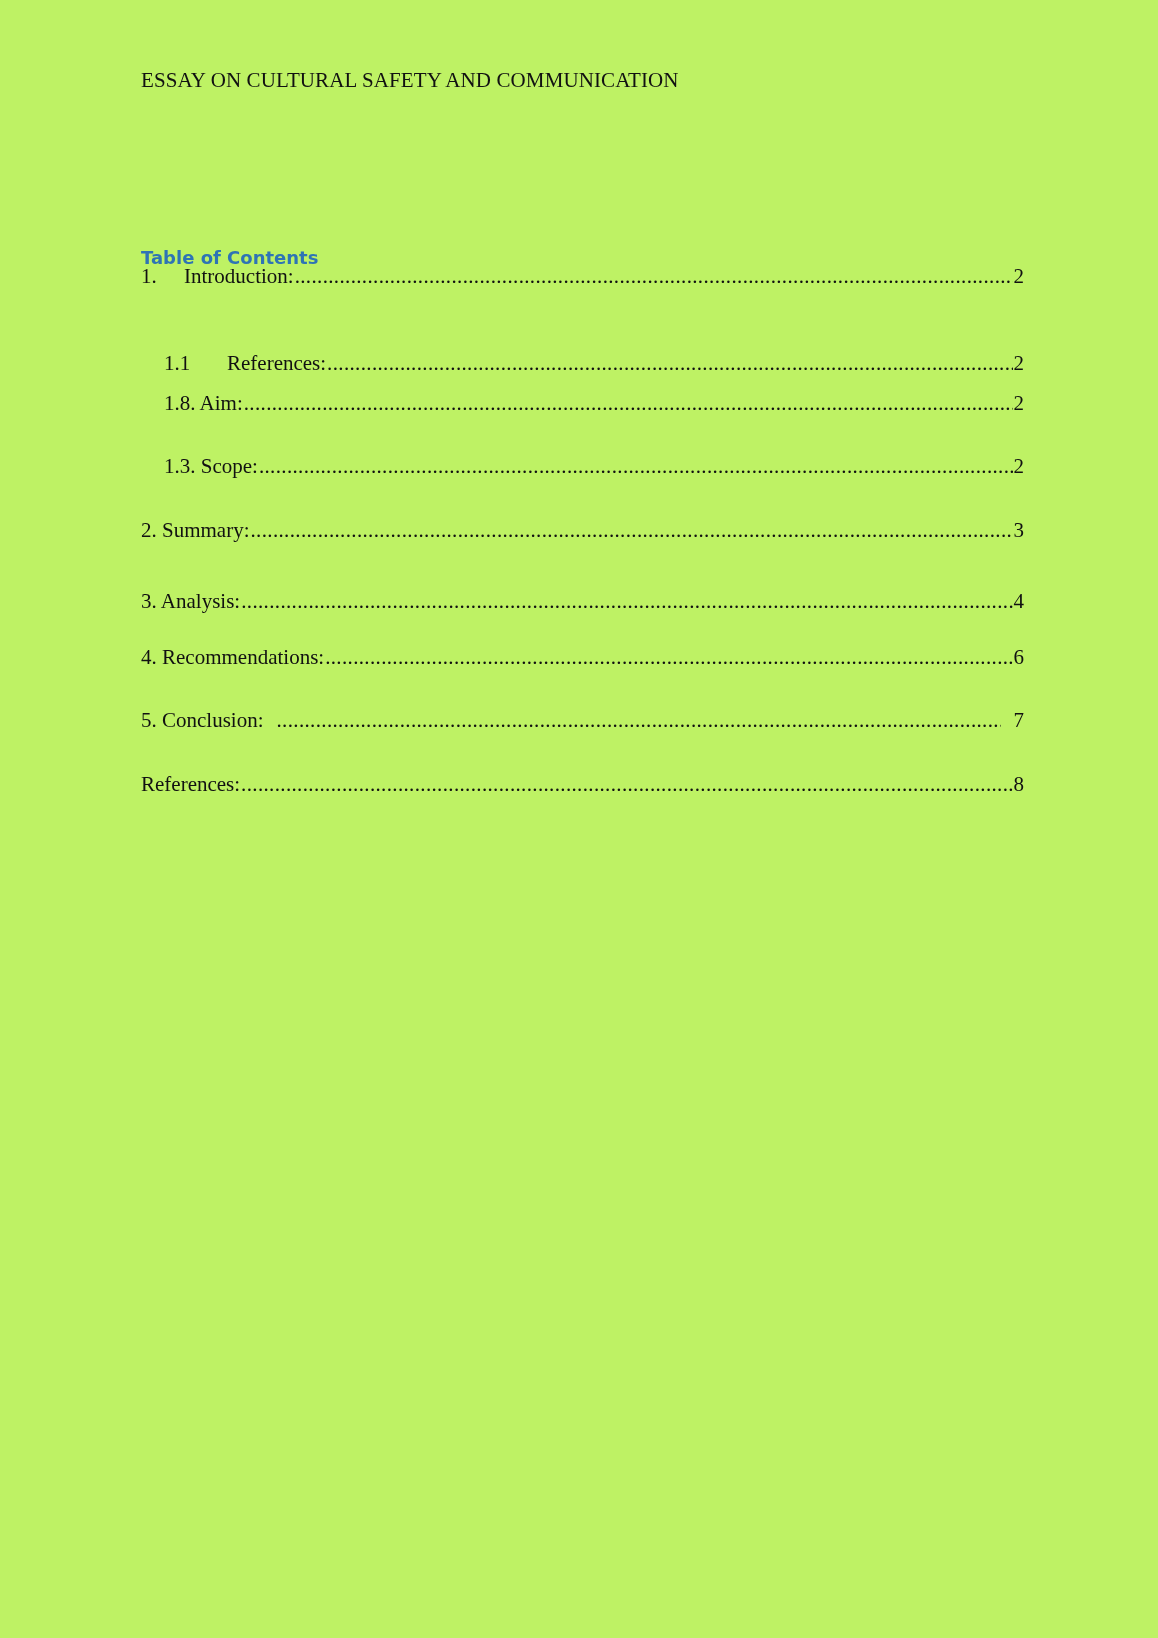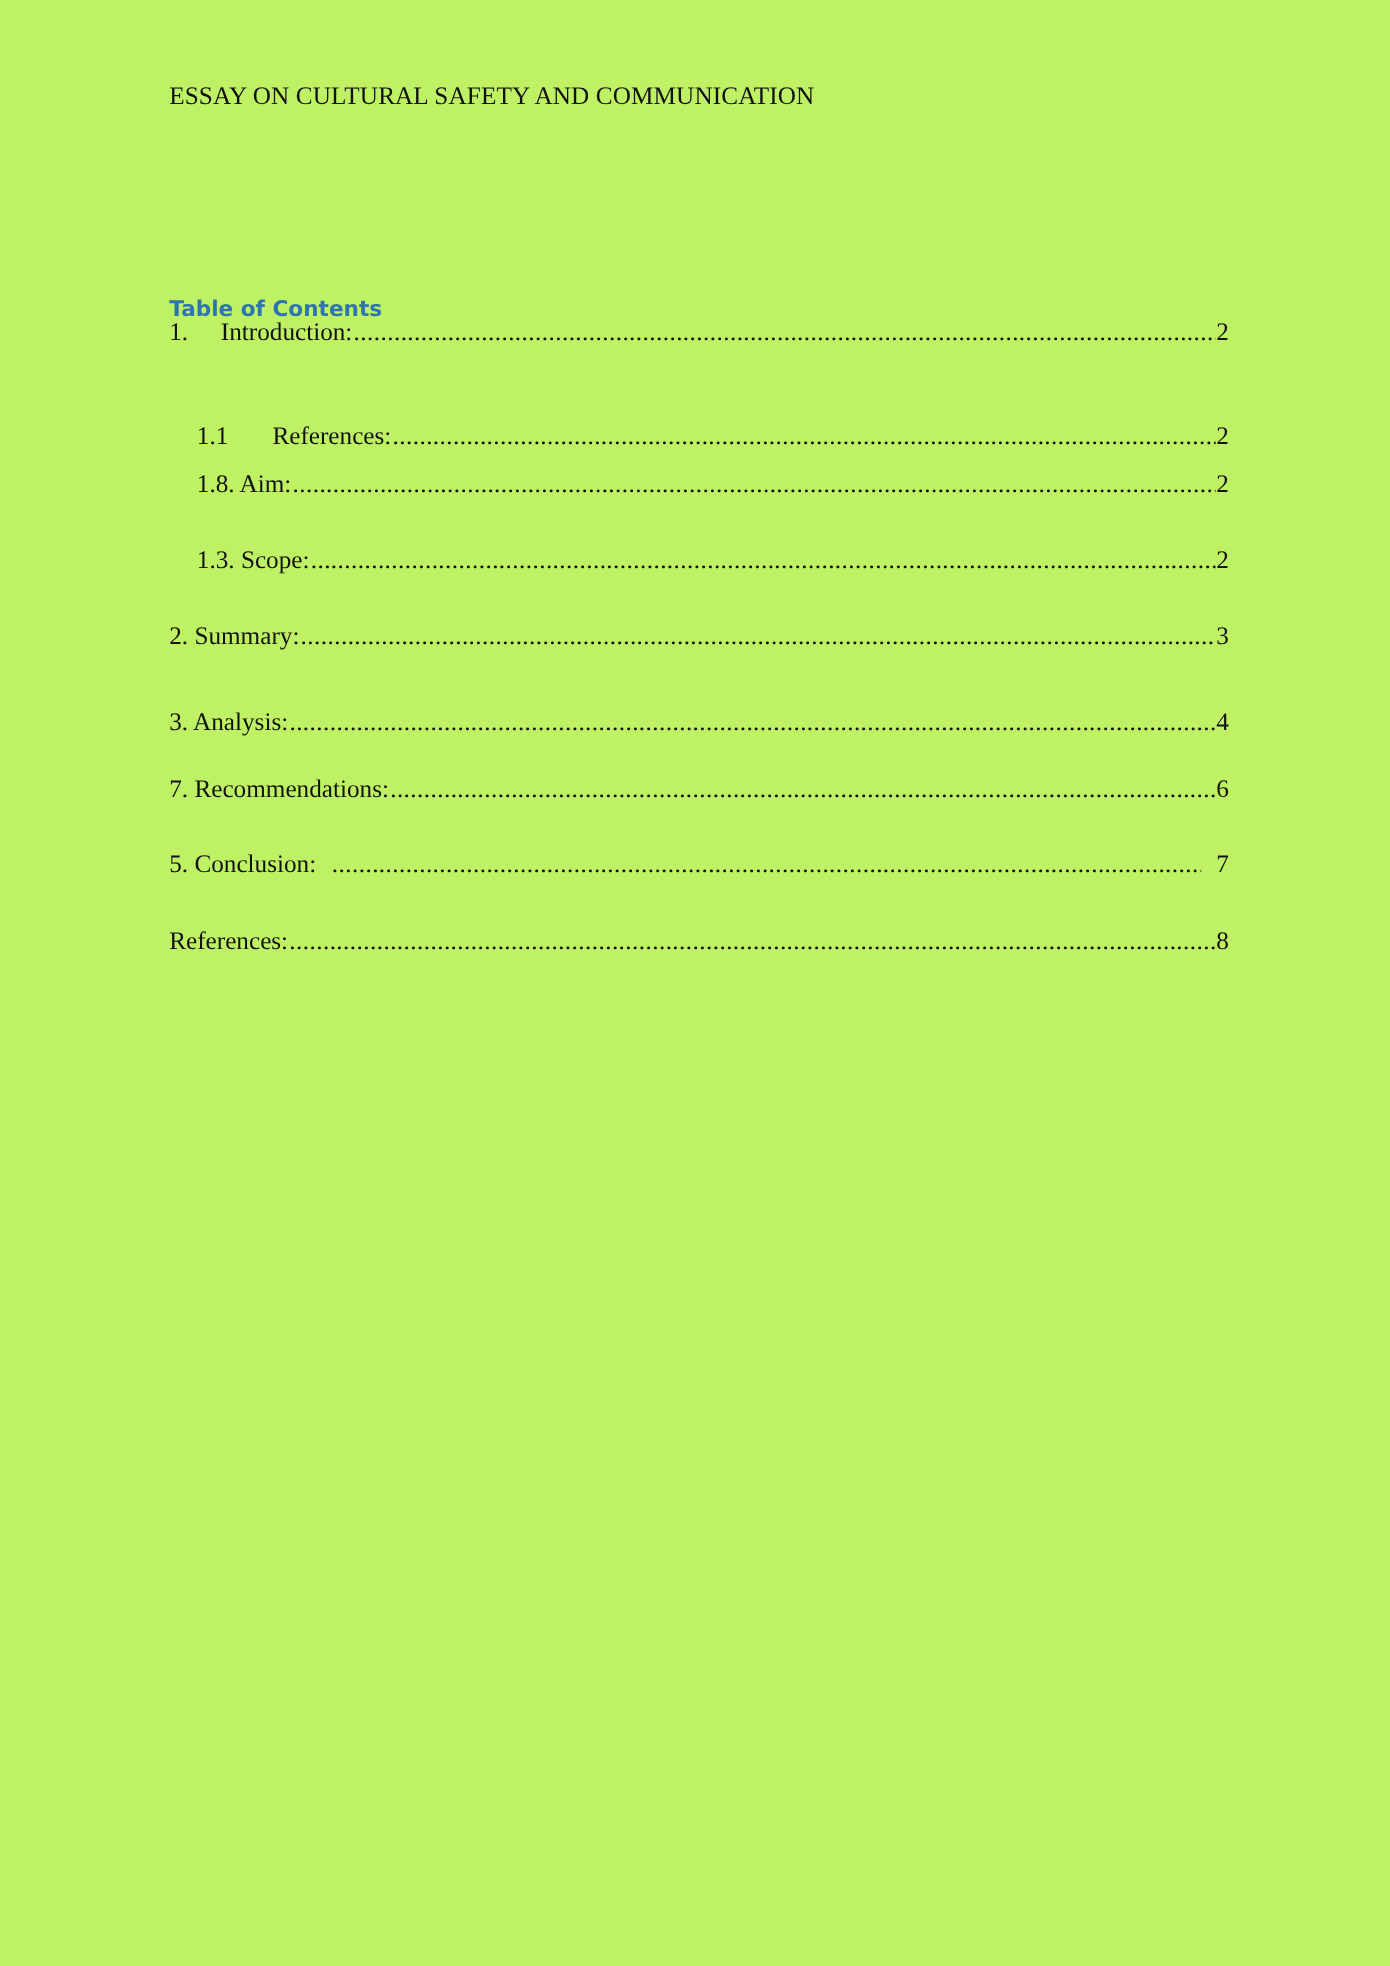--- a/index.html
+++ b/index.html
@@ -73,21 +73,21 @@
     <span class="page-num">3</span>
   </div>
 
   <div class="toc-entry" style="left:141px; top:565px;margin-top:24px;">
     <span class="label">3. Analysis:</span>
     <span class="leader"></span>
     <span class="page-num">4</span>
   </div>
 
   <div class="toc-entry" style="left:141px; top:645px;">
-    <span class="label">7. Recommendations:</span>
+    <span class="label">4. Recommendations:</span>
     <span class="leader"></span>
     <span class="page-num">6</span>
   </div>
 
   <div class="toc-entry" style="left:141px; top:708px;gap:12px;">
     <span class="label">5. Conclusion:</span>
     <span class="leader"></span>
     <span class="page-num">7</span>
   </div>
 

